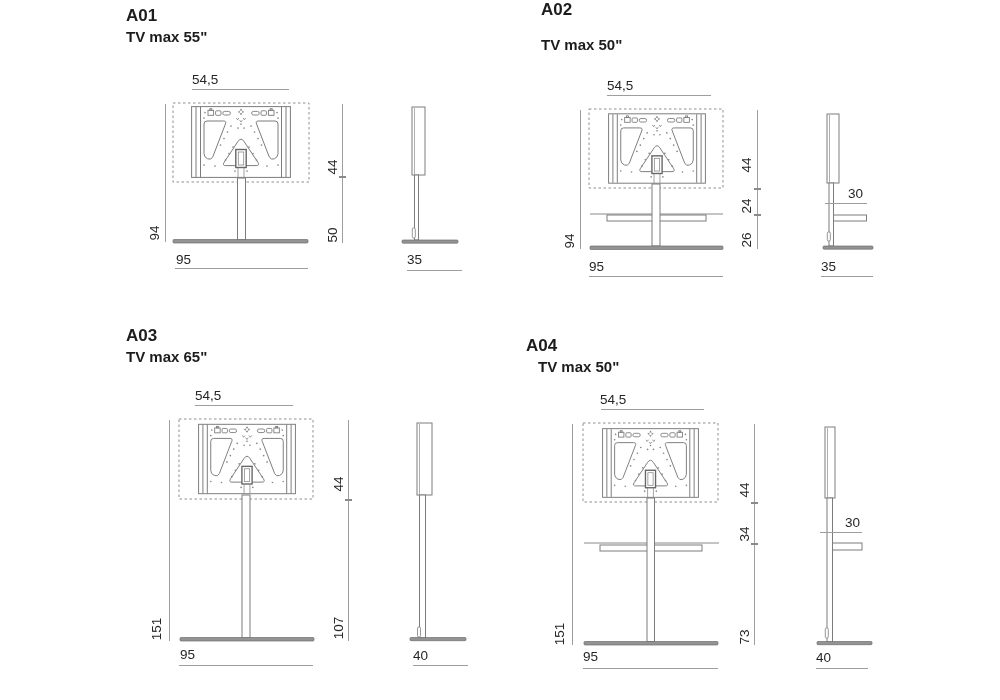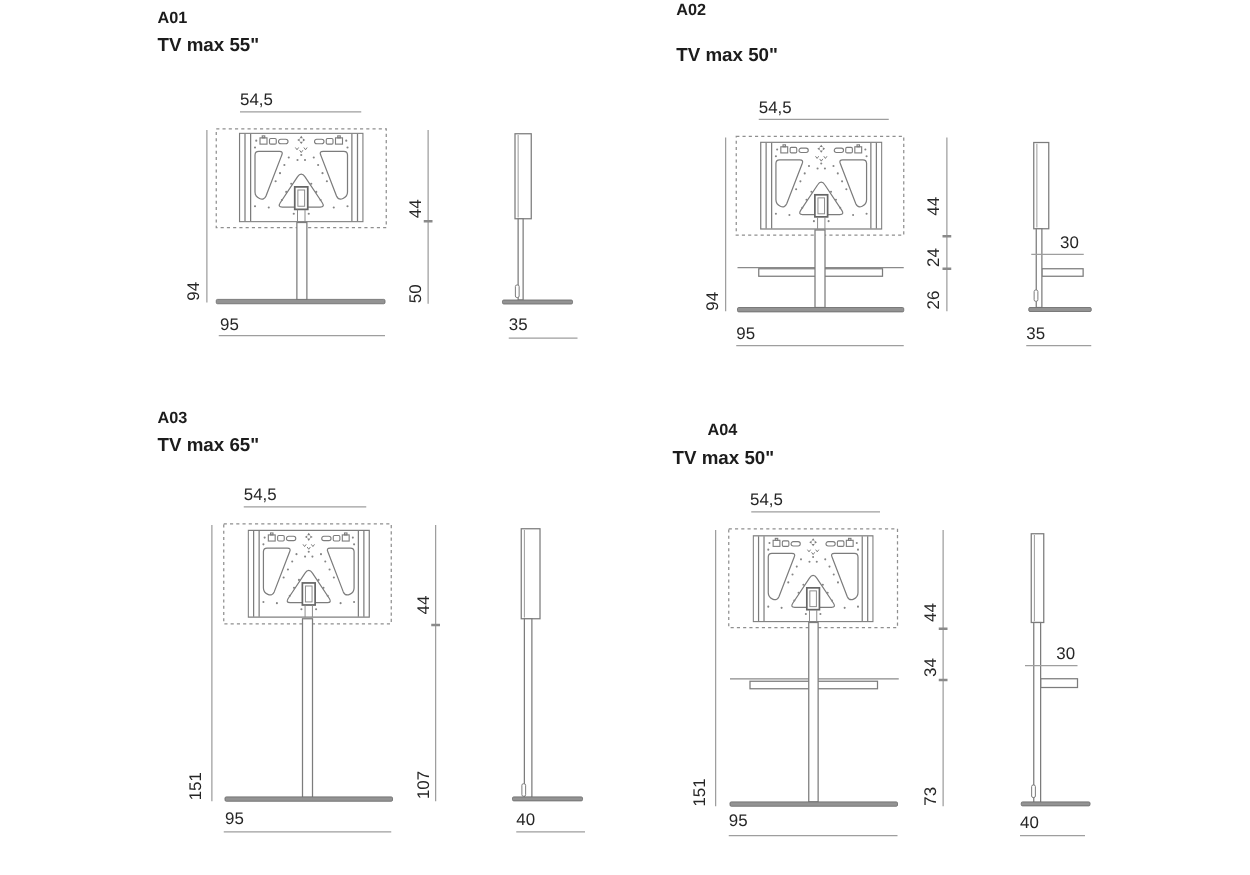--- a/index.html
+++ b/index.html
@@ -1,19 +1,19 @@
 <!DOCTYPE html>
 <html><head>
 <meta charset="utf-8">
 <style>
   html,body{margin:0;padding:0;background:#fff;}
   #canvas{position:relative;width:1000px;height:700px;background:#fff;overflow:hidden;
           font-family:"Liberation Sans", sans-serif;}
   .t{position:absolute;color:#1c1c1c;white-space:nowrap;}
-  .fig-title{font-size:13px;font-weight:700;}
+  .fig-title{font-size:17px;font-weight:700;}
   .fig-sub{font-size:15px;font-weight:700;}
   .dim{font-size:13.5px;color:#262626;}
   .dim-v{width:44px;height:16px;text-align:center;line-height:16px;
          transform:rotate(-90deg);transform-origin:center center;}
   .hline{position:absolute;height:1px;background:#9e9e9e;}
   .vline{position:absolute;width:1px;background:#9e9e9e;}
   .tick{position:absolute;width:7px;height:2px;background:#8a8a8a;}
   svg.draw{position:absolute;overflow:visible;}
 </style>
 </head>
@@ -192,21 +192,21 @@
     <div class="t dim dim-v" style="left:135px;top:621px">151</div>
     <div class="t dim dim-v" style="left:317px;top:476px">44</div>
     <div class="t dim dim-v" style="left:317px;top:620px">107</div>
     <div class="t dim" style="left:180px;top:647px">95</div>
     <div class="hline" style="left:179px;top:665px;width:134px"></div>
     <div class="t dim" style="left:413px;top:648px">40</div>
     <div class="hline" style="left:413px;top:665px;width:55px"></div>
   </div>
 
   <div>
-    <div class="t fig-title" style="left:566px;top:336px">A04</div>
+    <div class="t fig-title" style="left:526px;top:336px">A04</div>
     <div class="t fig-sub" style="left:538px;top:358px">TV max 50"</div>
 
     <svg class="draw" style="left:578px;top:418px" width="182" height="232">
       <rect x="5" y="5" width="135" height="79" fill="none" stroke="#8f8f8f" stroke-width="1" stroke-dasharray="2.5 2.5"></rect>
       <use href="#plate" x="24" y="10" width="97" height="70"></use>
       <line x1="6" y1="125" x2="141" y2="125" stroke="#8a8a8a" stroke-width="1"></line>
       <rect x="22" y="127" width="102" height="6" fill="#ffffff" stroke="#7c7c7c" stroke-width="1"></rect>
       <rect x="69" y="80" width="7.5" height="143.5" fill="#ffffff" stroke="#7c7c7c" stroke-width="1"></rect>
       <rect x="6" y="223.5" width="134" height="3.5" rx="1" fill="#939393" stroke="#6f6f6f" stroke-width="0.7"></rect>
     </svg>

